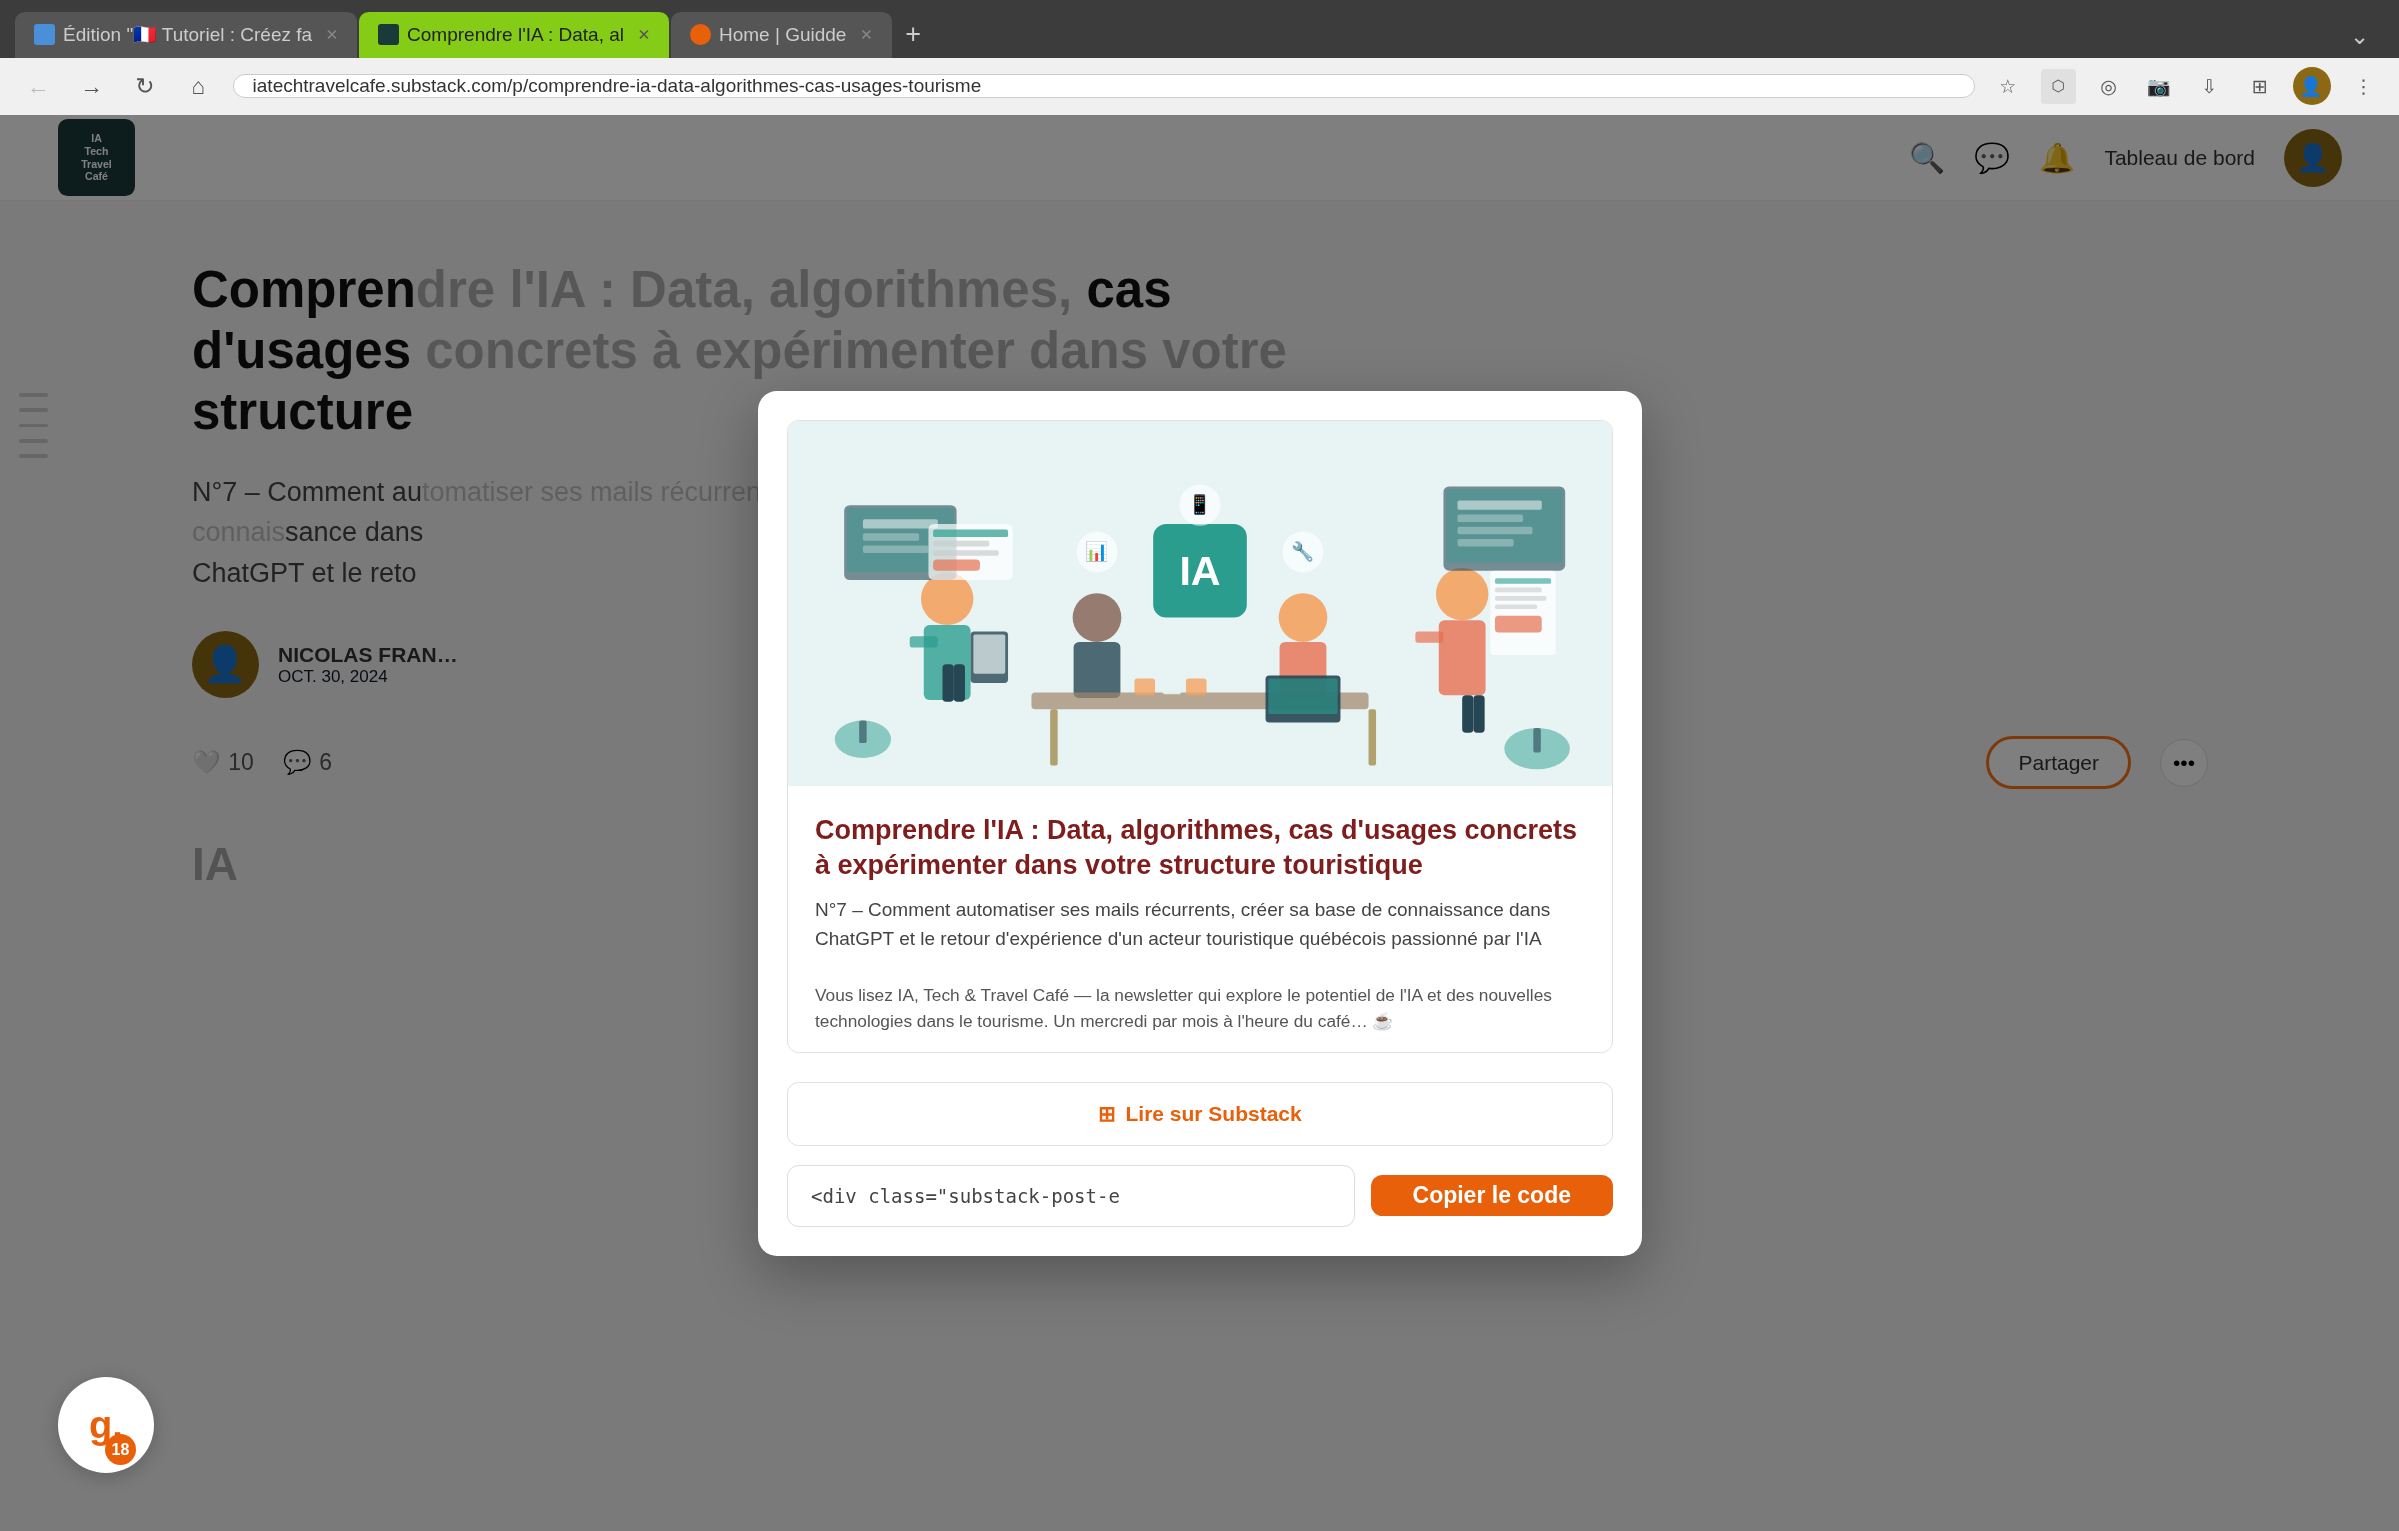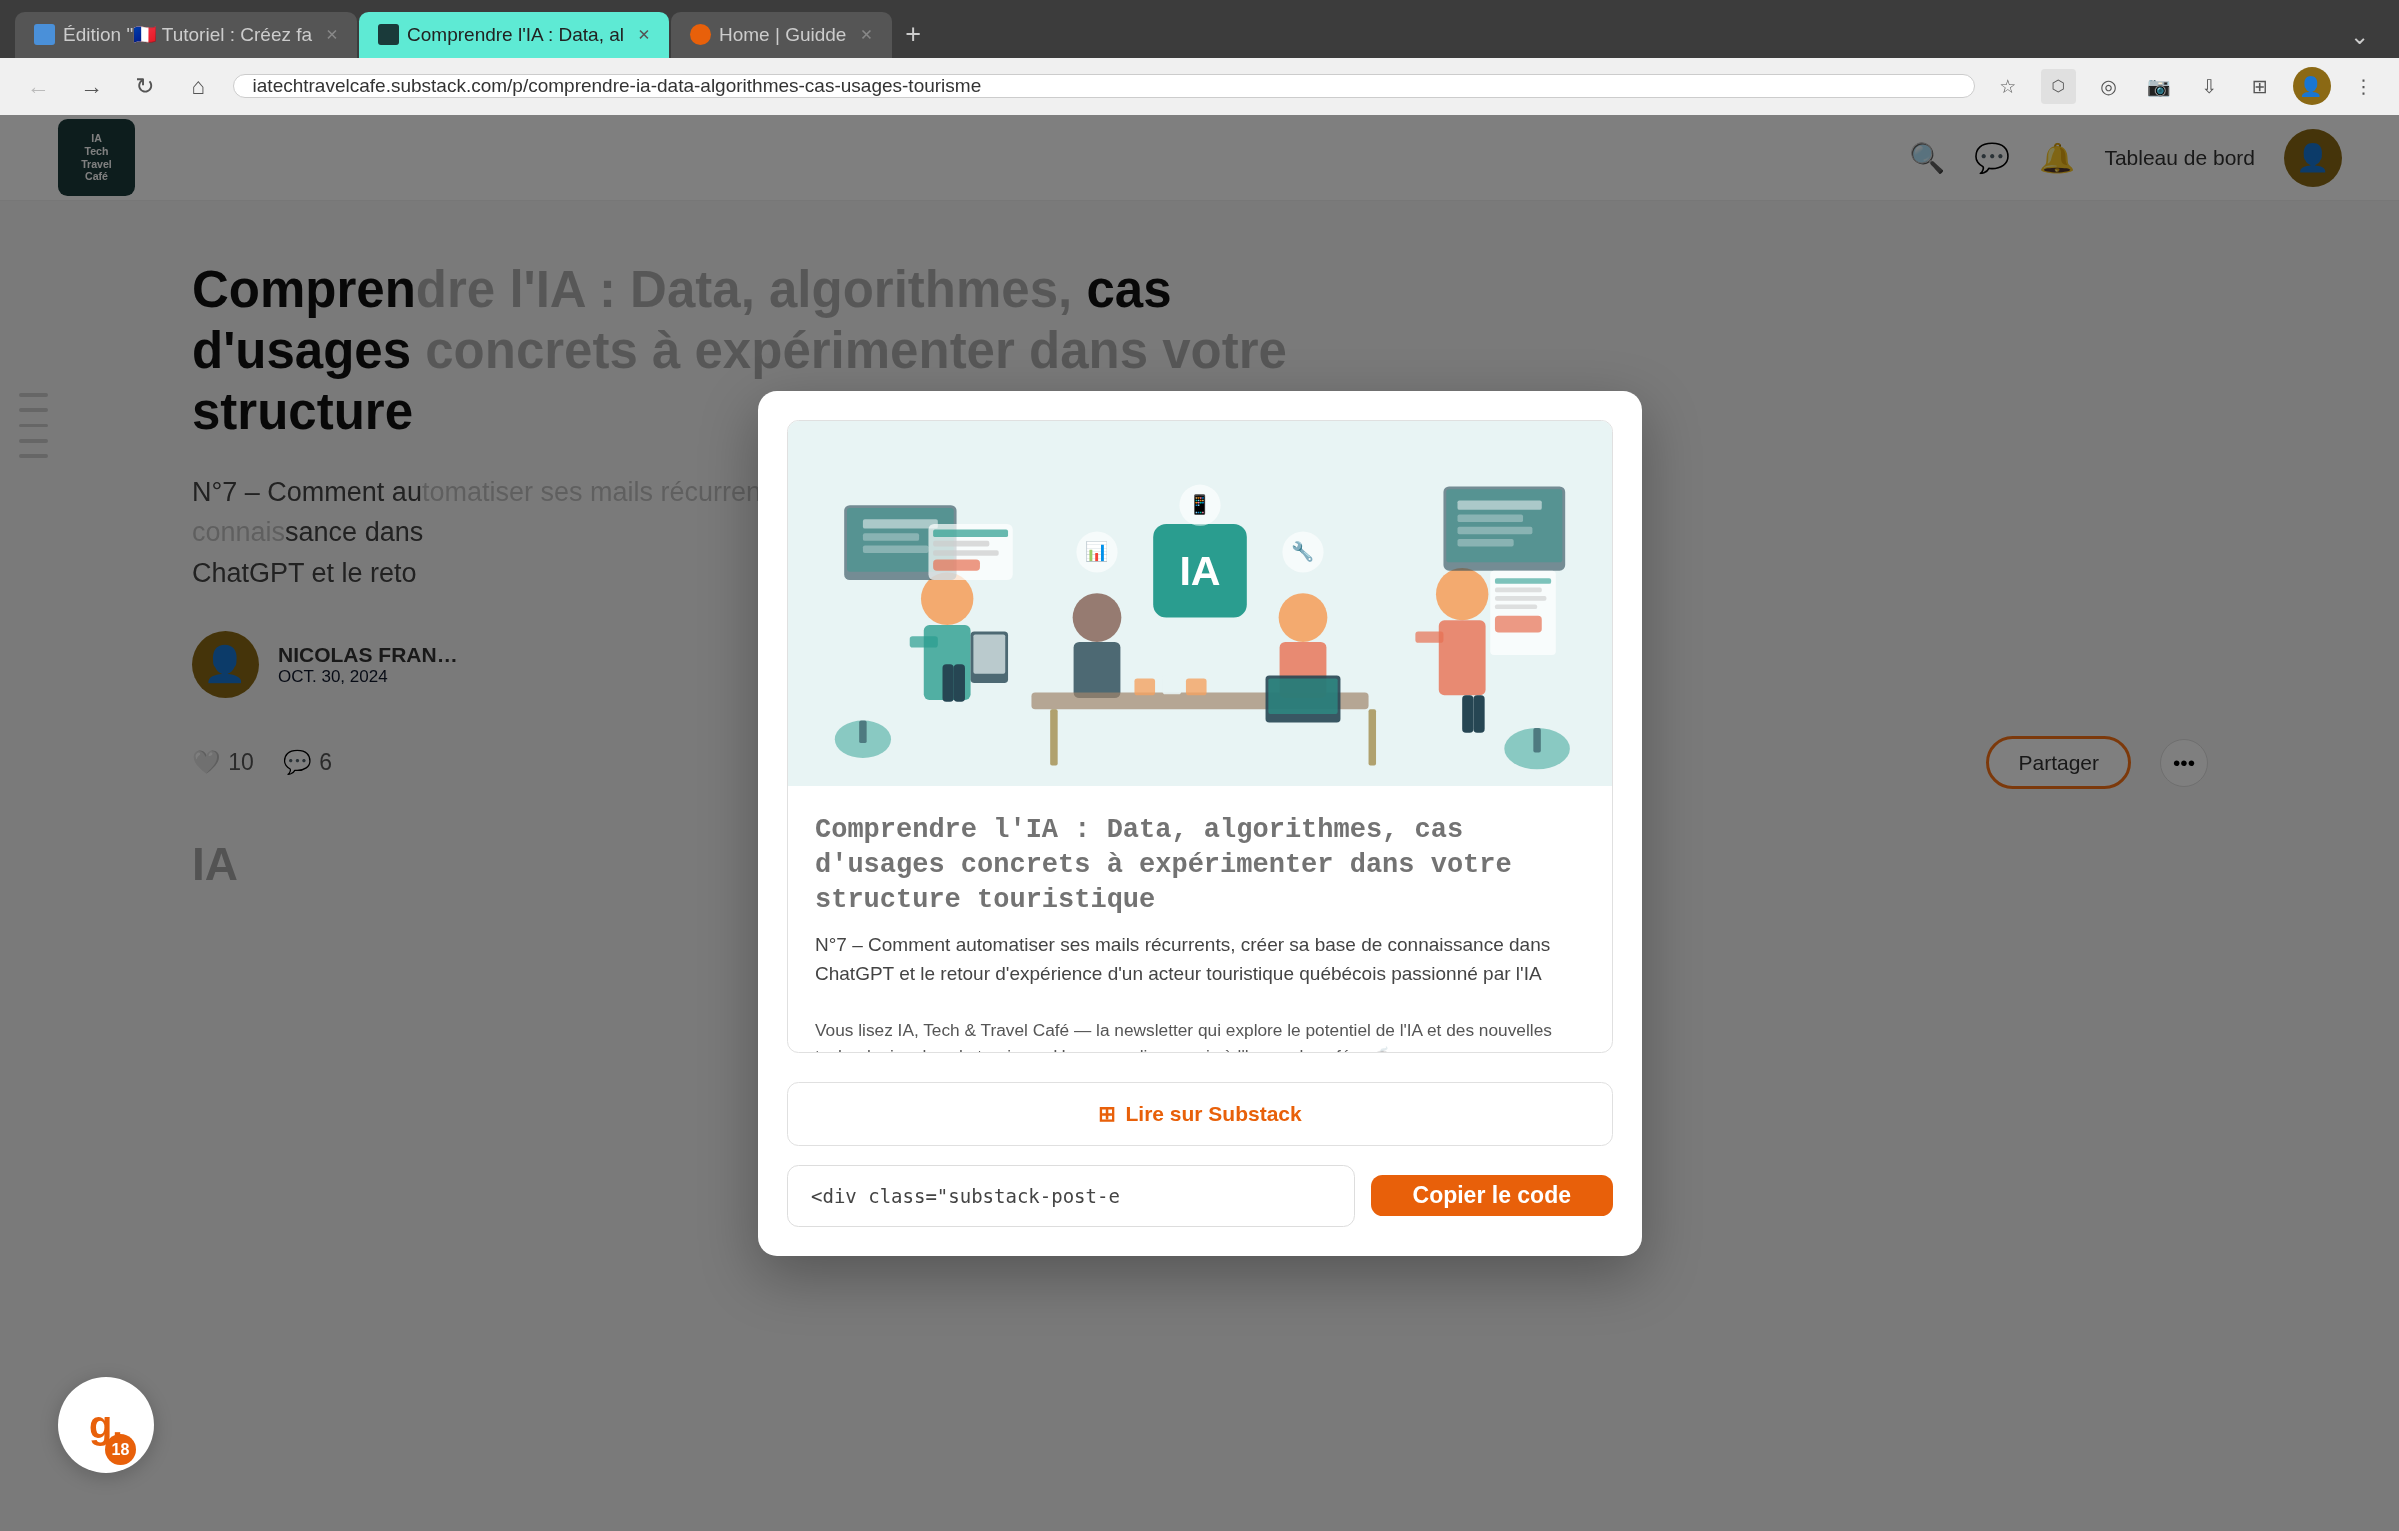--- a/index.html
+++ b/index.html
@@ -39,21 +39,21 @@
       font-size: 19px;
       color: #ccc;
       background: #555;
       max-width: 346px;
       height: 46px;
       cursor: pointer;
       white-space: nowrap;
       overflow: hidden;
     }
     .tab.active {
-      background: #5eead4;
+      background: #84cc16;
       color: #222;
     }
     .tab-icon {
       width: 21px;
       height: 21px;
       border-radius: 2.9px;
       flex-shrink: 0;
     }
     .tab-close {
       margin-left: 5.8px;
@@ -351,24 +351,23 @@
       justify-content: center;
       overflow: hidden;
       position: relative;
     }
     .preview-content {
       padding: 27px 27px 19px;
     }
     .preview-title {
       font-size: 27px;
       font-weight: 800;
-      color: #737373;
+      color: #7f1d1d;
       line-height: 1.3;
       margin-bottom: 13.4px;
-      font-family: Liberation Mono, monospace;
     }
     .preview-desc {
       font-size: 19px;
       color: #444;
       line-height: 1.5;
       margin-bottom: 30px;
     }
     .preview-body {
       font-size: 17.3px;
       color: #555;

